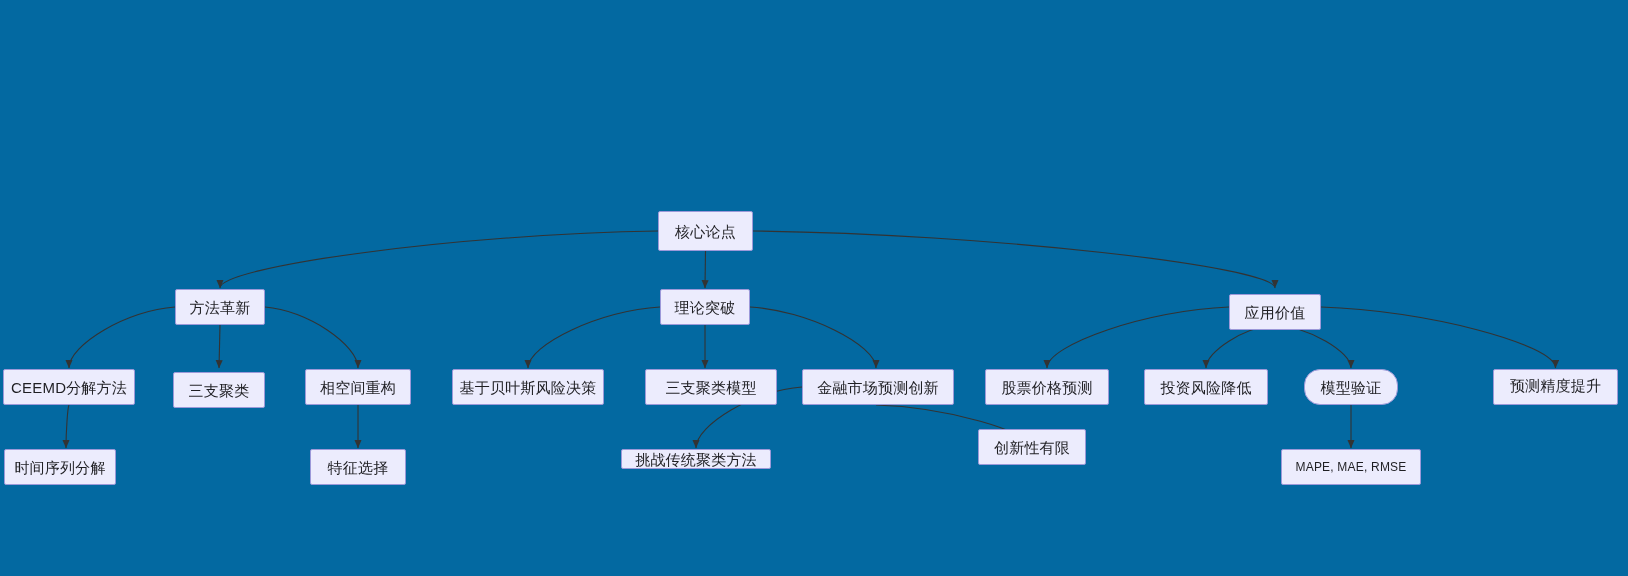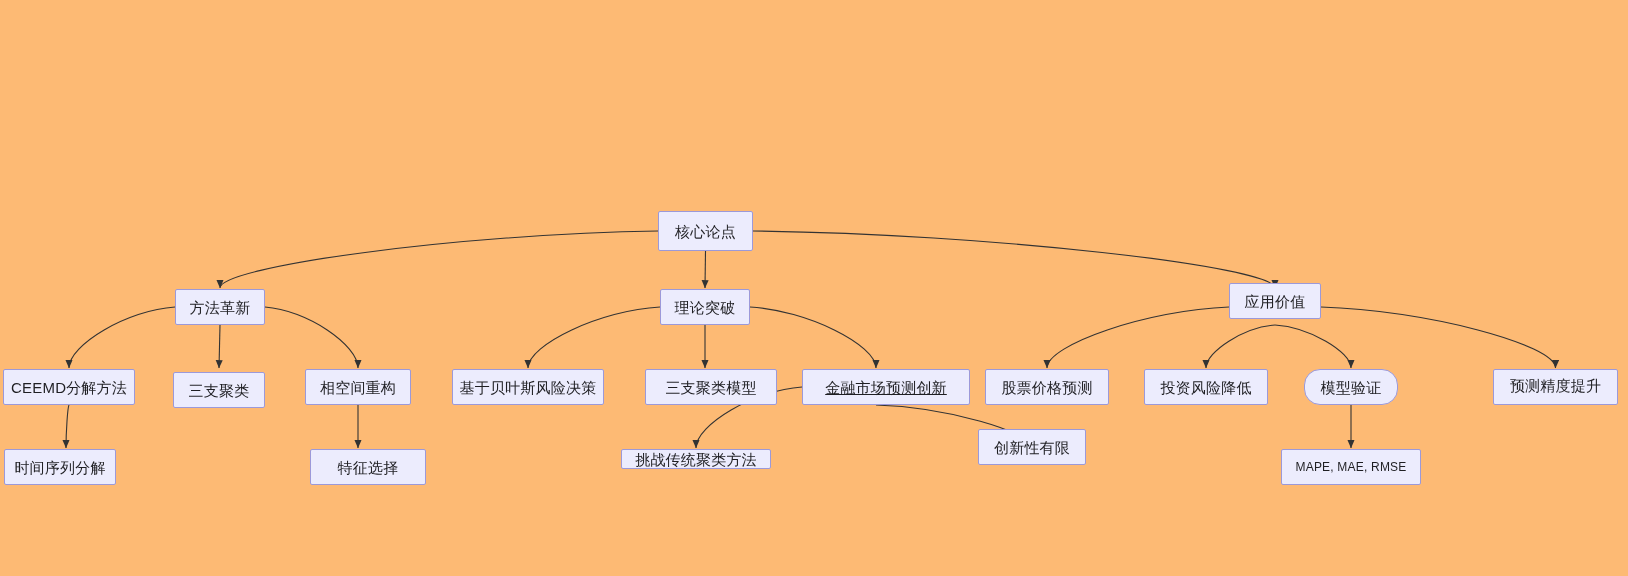--- a/index.html
+++ b/index.html
@@ -10,21 +10,21 @@
   body {
     width: 1628px;
     height: 576px;
     font-family: "Liberation Sans", "DejaVu Sans", sans-serif;
     overflow: hidden;
   }
   #diagram {
     position: relative;
     width: 1628px;
     height: 576px;
-    background: #fdba74;
+    background: #0369a1;
   }
   #edges {
     position: absolute;
     left: 0;
     top: 0;
     width: 1628px;
     height: 576px;
     pointer-events: none;
   }
   .node {
@@ -85,57 +85,57 @@
   <div id="nodes">
       <div class="node" style="left: 658px; top: 211px; width: 95px; height: 40px;">
         <span class="label">核心论点</span>
       </div>
       <div class="node" style="left: 175px; top: 289px; width: 90px; height: 36px;">
         <span class="label">方法革新</span>
       </div>
       <div class="node" style="left: 660px; top: 289px; width: 90px; height: 36px;">
         <span class="label">理论突破</span>
       </div>
-      <div class="node" style="left: 1229px; top: 283px; width: 92px; height: 36px;">
+      <div class="node" style="left: 1229px; top: 294px; width: 92px; height: 36px;">
         <span class="label">应用价值</span>
       </div>
       <div class="node" style="left: 3px; top: 369px; width: 132px; height: 36px;">
         <span class="label">CEEMD分解方法</span>
       </div>
       <div class="node" style="left: 173px; top: 372px; width: 92px; height: 36px;">
         <span class="label">三支聚类</span>
       </div>
       <div class="node" style="left: 305px; top: 369px; width: 106px; height: 36px;">
         <span class="label">相空间重构</span>
       </div>
       <div class="node" style="left: 452px; top: 369px; width: 152px; height: 36px; align-items: center;">
         <span class="label">基于贝叶斯风险决策</span>
       </div>
       <div class="node" style="left: 645px; top: 369px; width: 132px; height: 36px;">
         <span class="label">三支聚类模型</span>
       </div>
-      <div class="node" style="left: 802px; top: 369px; width: 168px; height: 36px; text-decoration: underline;">
+      <div class="node" style="left: 802px; top: 369px; width: 152px; height: 36px;">
         <span class="label">金融市场预测创新</span>
       </div>
       <div class="node" style="left: 985px; top: 369px; width: 124px; height: 36px;">
         <span class="label">股票价格预测</span>
       </div>
       <div class="node" style="left: 1144px; top: 369px; width: 124px; height: 36px;">
         <span class="label">投资风险降低</span>
       </div>
       <div class="node" style="left: 1304px; top: 369px; width: 94px; height: 36px; border-radius: 16px;">
         <span class="label">模型验证</span>
       </div>
       <div class="node" style="left: 1493px; top: 369px; width: 125px; height: 36px; font-family: Liberation Mono, monospace;">
         <span class="label">预测精度提升</span>
       </div>
       <div class="node" style="left: 4px; top: 449px; width: 112px; height: 36px;">
         <span class="label">时间序列分解</span>
       </div>
-      <div class="node" style="left: 310px; top: 449px; width: 116px; height: 36px;">
+      <div class="node" style="left: 310px; top: 449px; width: 96px; height: 36px;">
         <span class="label">特征选择</span>
       </div>
       <div class="node" style="left: 621px; top: 449px; width: 150px; height: 20px;">
         <span class="label">挑战传统聚类方法</span>
       </div>
       <div class="node" style="left: 978px; top: 429px; width: 108px; height: 36px;">
         <span class="label">创新性有限</span>
       </div>
       <div class="node latin" style="left: 1281px; top: 449px; width: 140px; height: 36px;">
         <span class="label">MAPE, MAE, RMSE</span>

